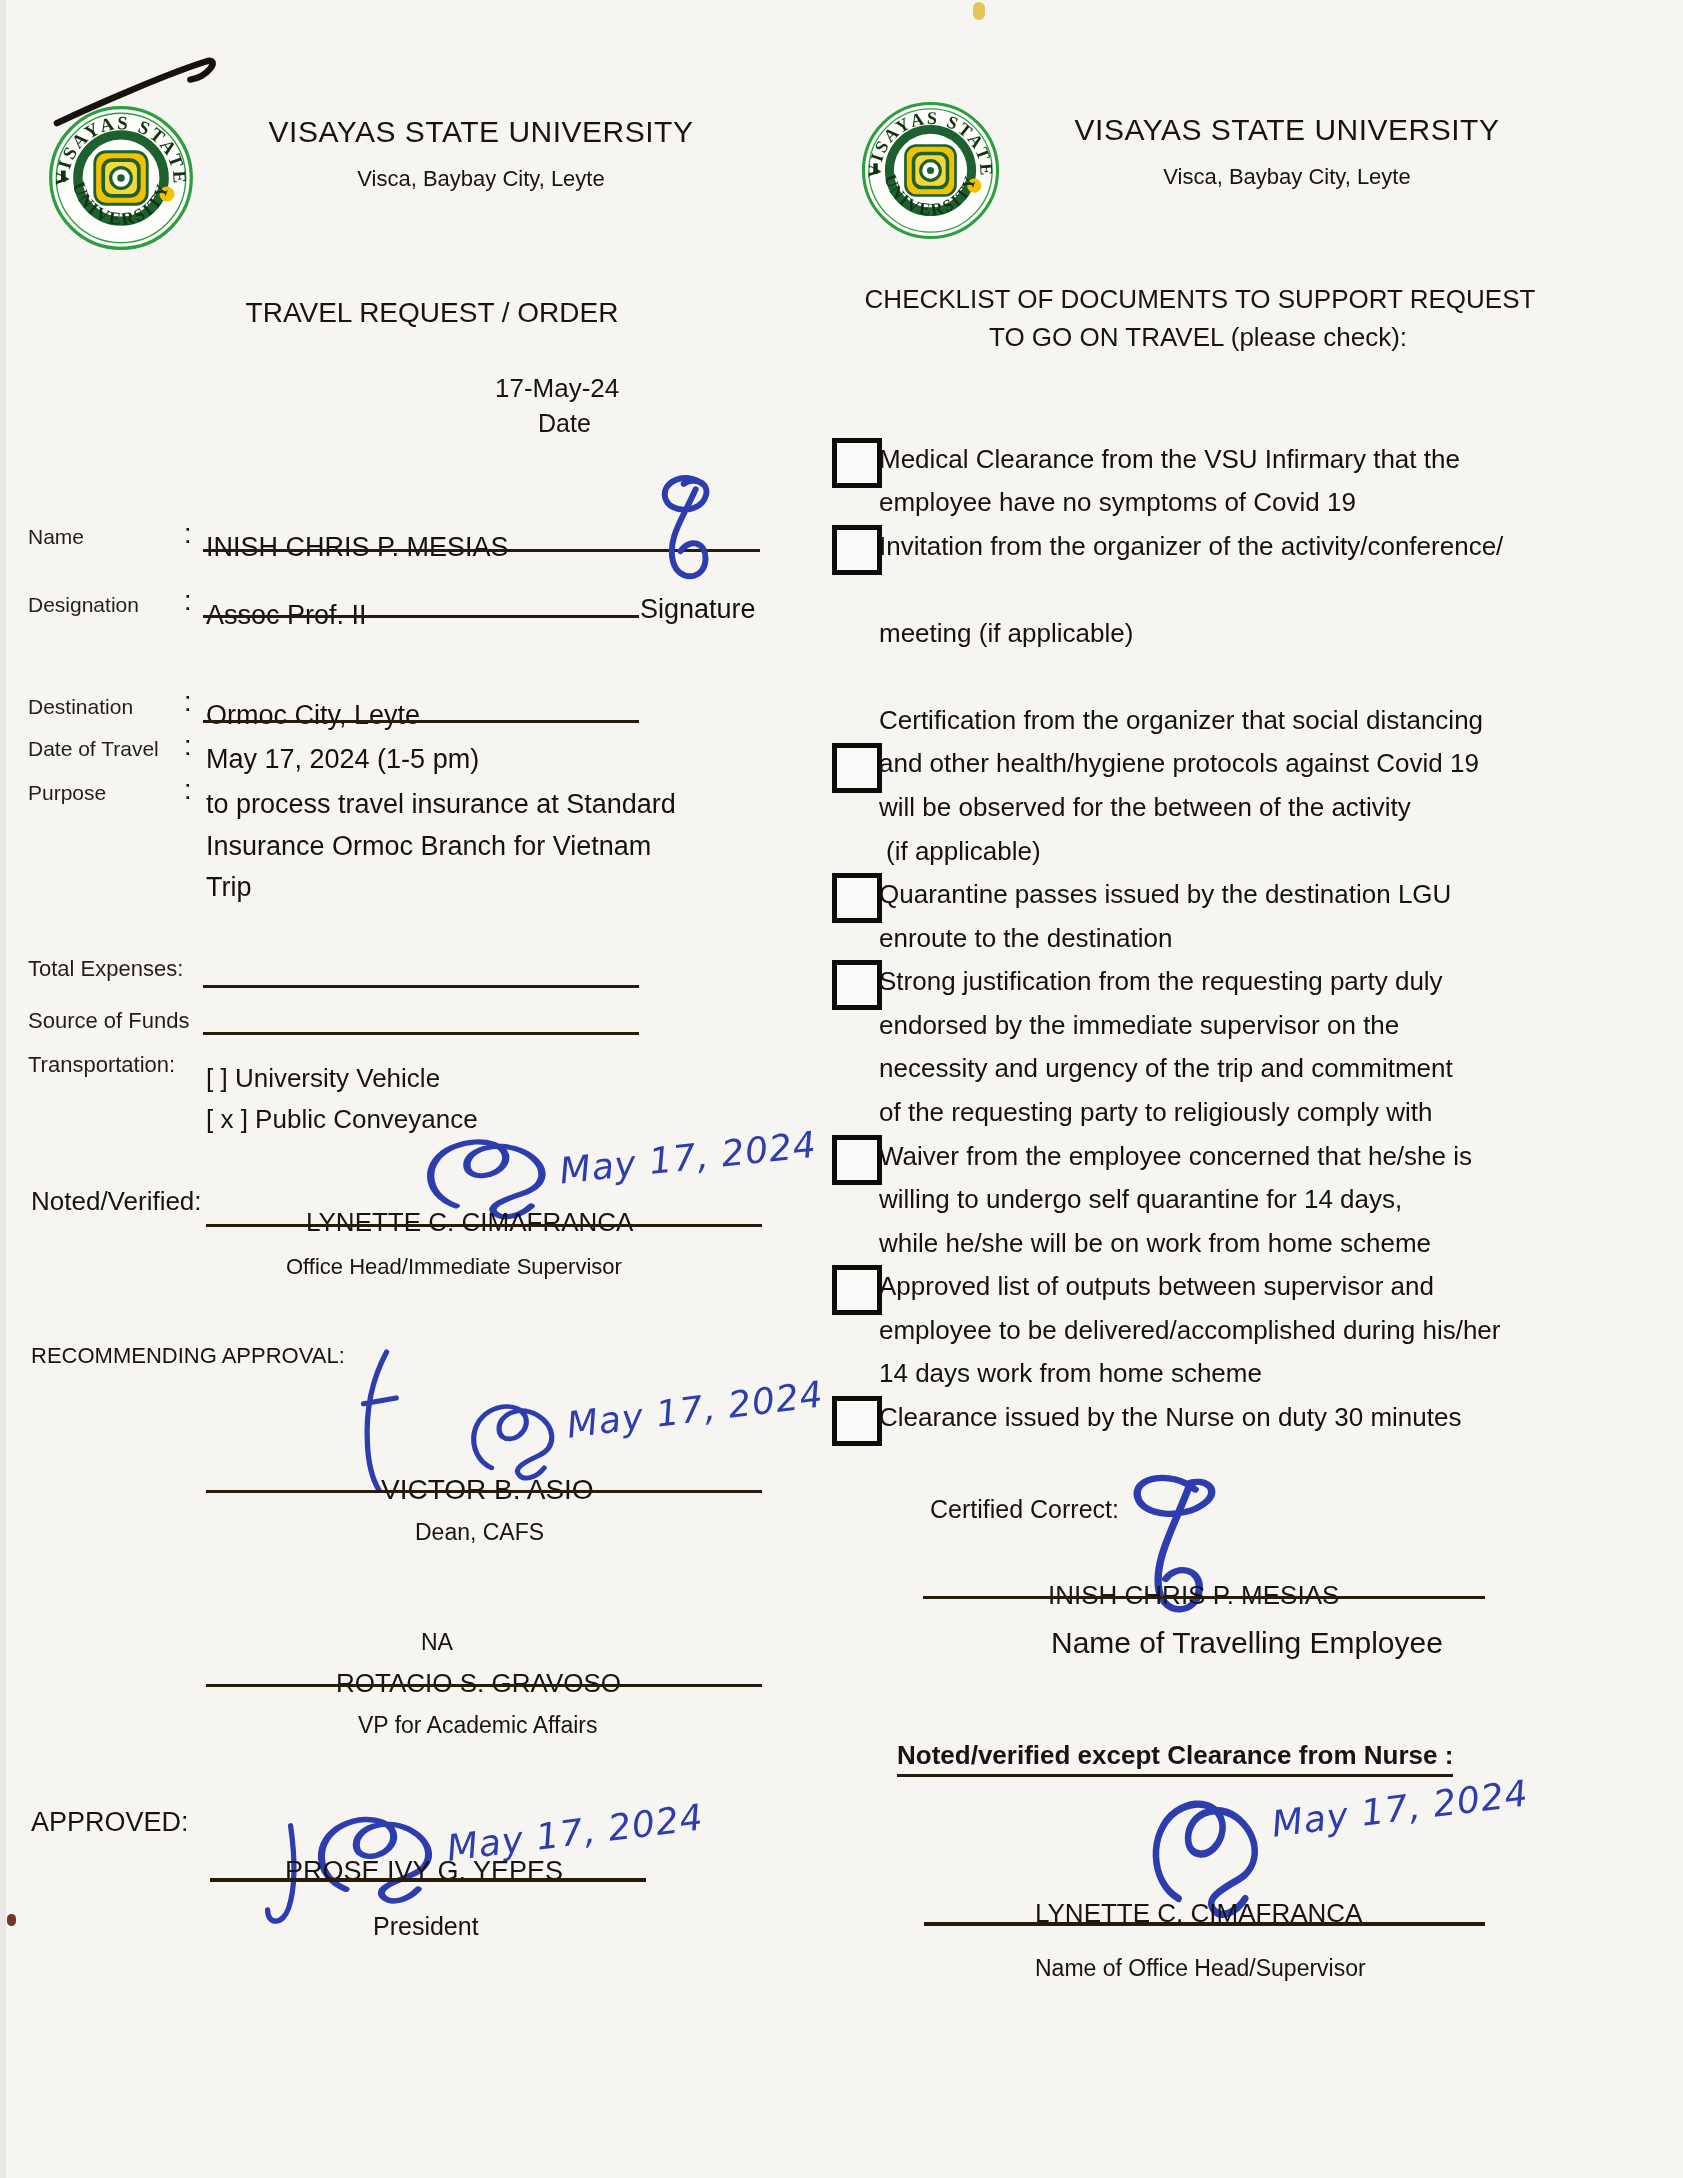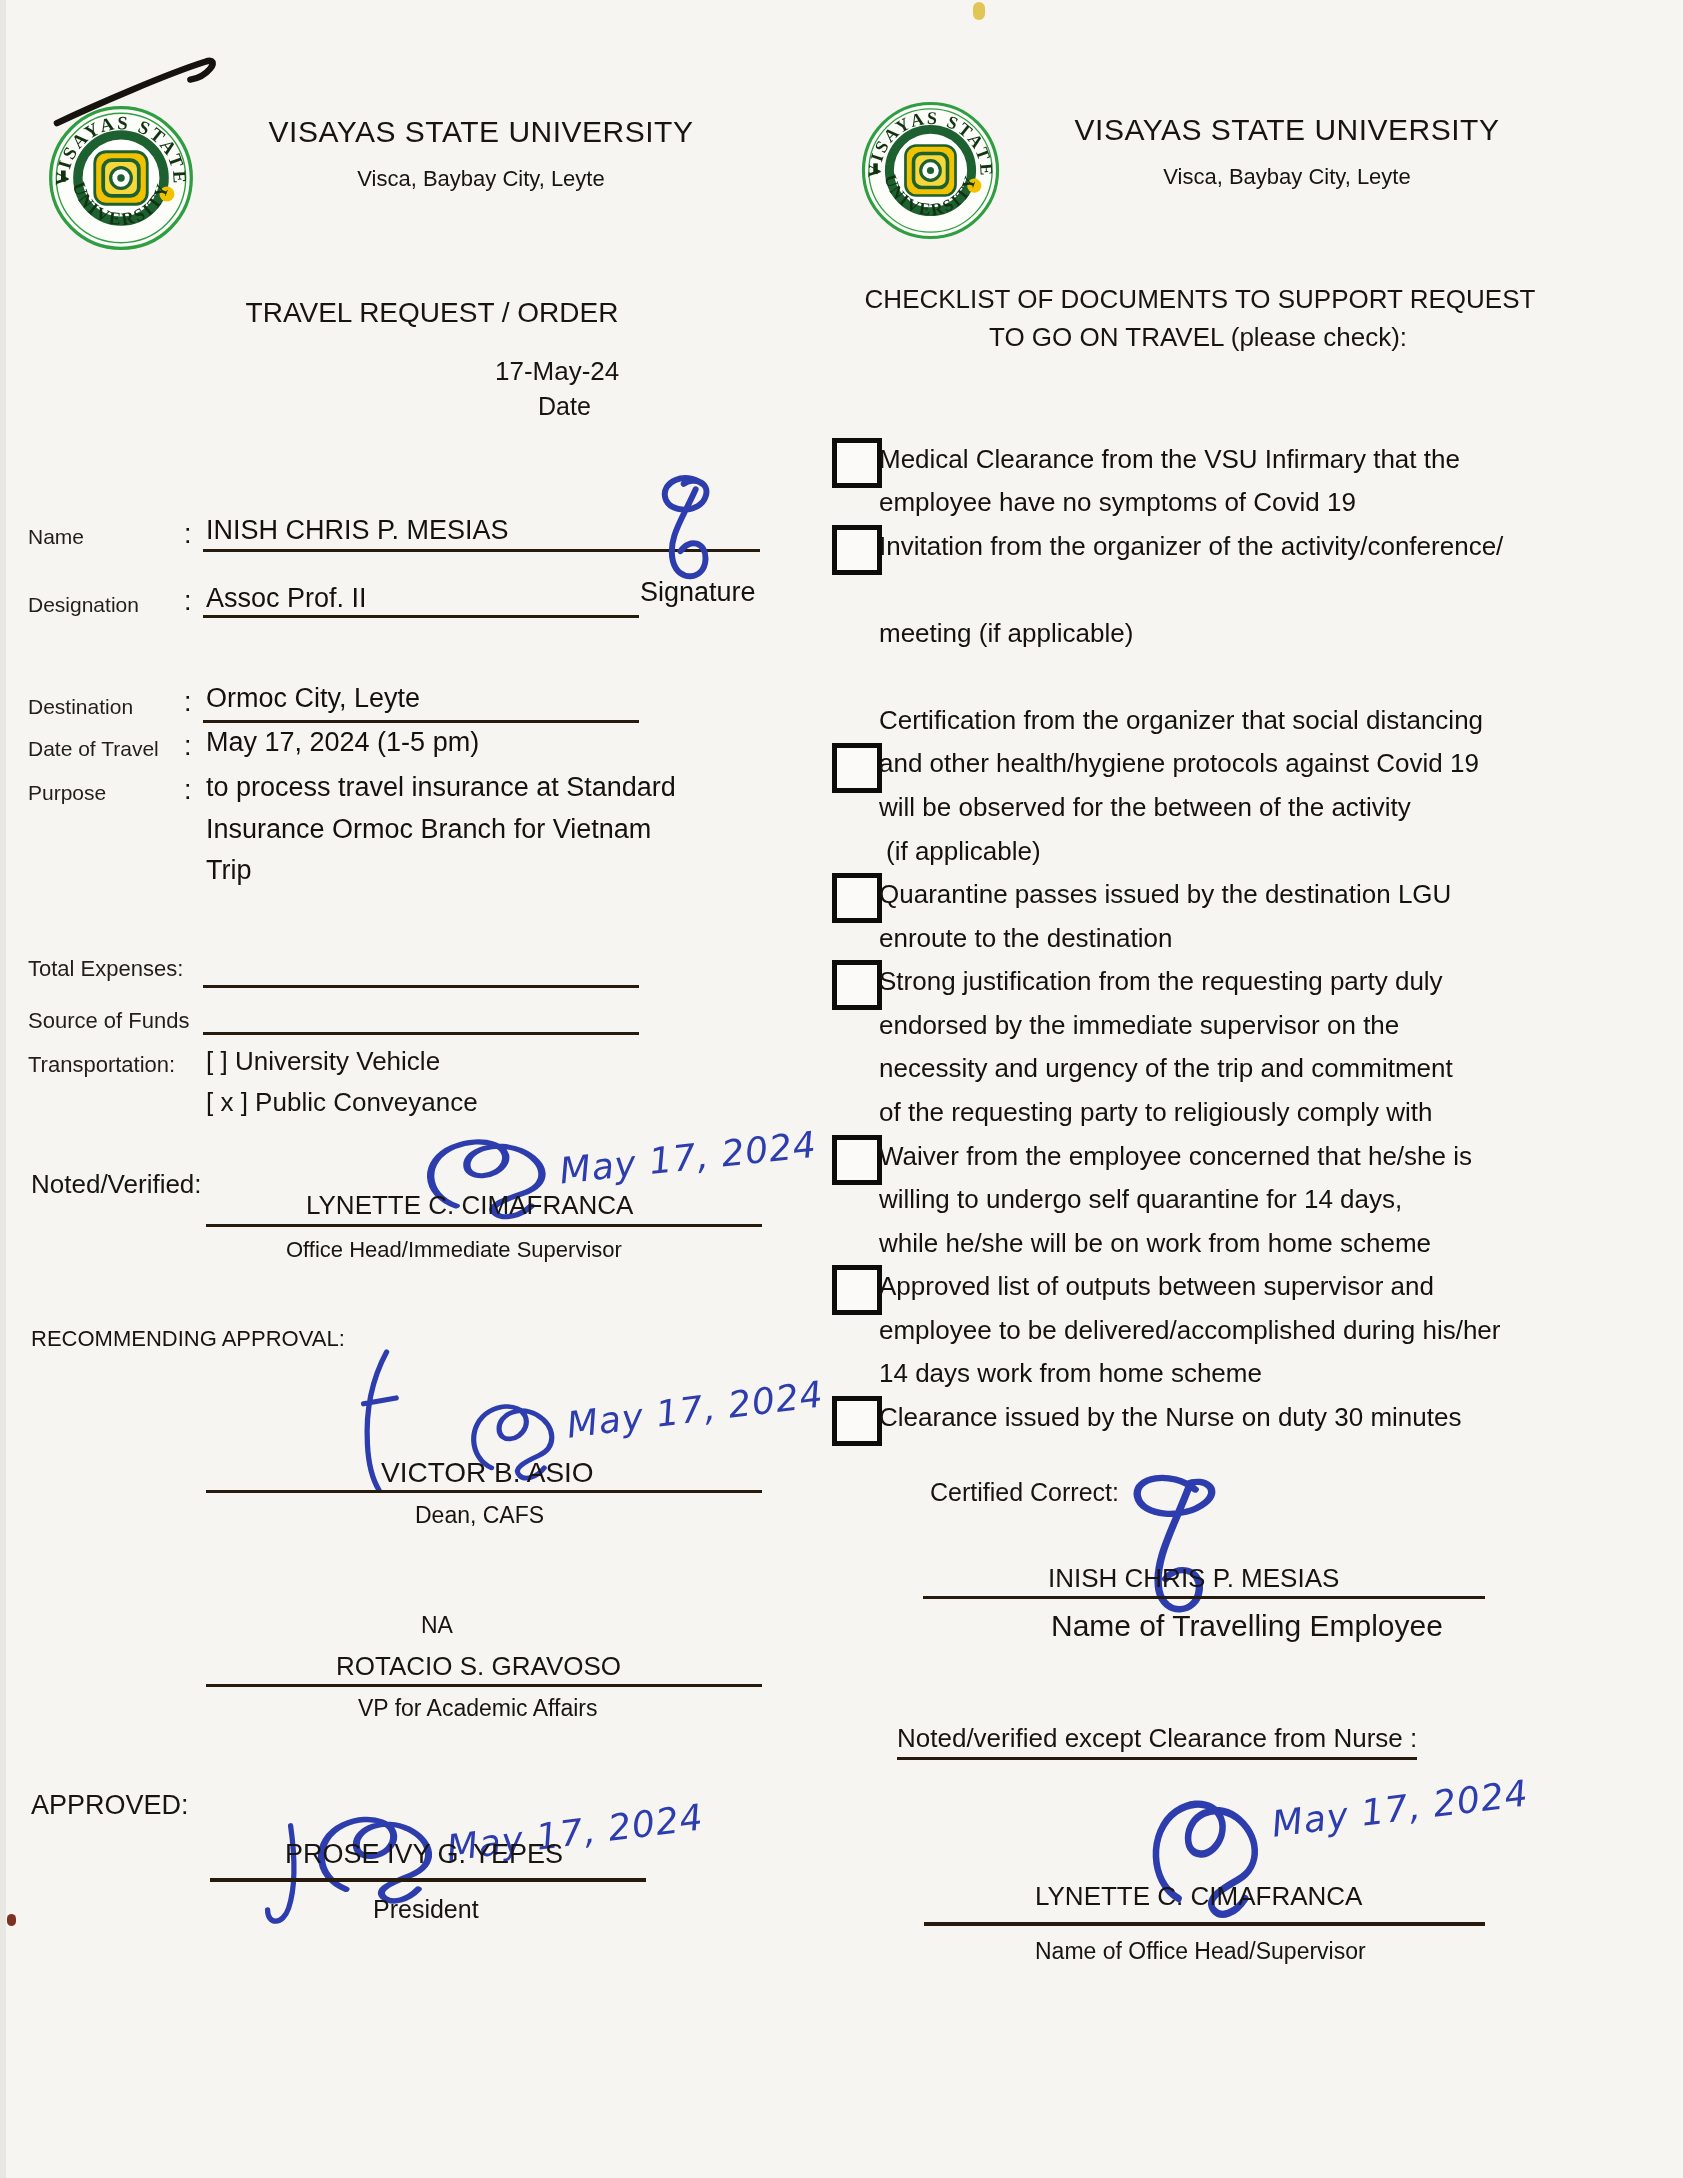--- a/index.html
+++ b/index.html
@@ -1,33 +1,33 @@
 <!DOCTYPE html>
 <html><head>
 <meta charset="utf-8">
 <style>
   html,body{margin:0;padding:0;}
   body{width:1683px;height:2178px;position:relative;background:#f6f5f2;
        font-family:"Liberation Sans",sans-serif;color:#171411;overflow:hidden;}
   .abs{position:absolute;}
   .b{font-weight:normal;}
   .ctr{transform:translateX(-50%);white-space:nowrap;}
-  .nw{white-space:nowrap;}
+  .nw{white-space:nowrap;margin-top:17px;}
   .lbl{font-size:21px;color:#221e1a;}
   .lbl2{font-size:22px;color:#221e1a;}
   .val{font-size:27px;color:#14110e;}
   .ck-line{position:absolute;left:879px;font-size:26px;color:#14110e;white-space:nowrap;}
   .cbx{position:absolute;left:832px;width:50px;height:50px;border:5px solid #0e0c0a;
        box-sizing:border-box;background:#fbfaf8;}
   .rule{position:absolute;height:3px;background:#271b0d;}
   .hand{font-style:italic;color:#2e3dae;font-size:36px;white-space:nowrap;
         font-family:"DejaVu Sans",sans-serif;letter-spacing:1px;}
   .ink{stroke:#2e3dae;fill:none;stroke-width:5.5;stroke-linecap:round;stroke-linejoin:round;}
   .sealtxt{font-family:"Liberation Serif",serif;font-weight:bold;letter-spacing:2.5px;}
-  .underlined{border-bottom:3px solid #271b0d;padding-bottom:3px;}
+  .underlined{border-bottom:3px solid #271b0d;padding-bottom:3px;font-weight:bold;}
 </style>
 </head>
 <body>
 
 <svg width="0" height="0" style="position:absolute">
   <defs>
     <path id="arcT" d="M 24,84 A 56,56 0 0 1 136,84"></path>
     <path id="arcB" d="M 30,92 A 52,52 0 0 0 130,92"></path>
     <path id="sig-loop" d="M24,78 C0,66 -2,28 22,13 C44,0 66,12 60,31 C54,48 32,50 32,33 C32,16 54,6 72,17 C92,30 94,54 74,64 C58,72 46,79 54,87 C60,93 72,89 80,78"></path>
     <path id="sig-tall" d="M58,10 C42,-2 20,8 24,23 C28,38 56,37 61,22 C66,9 50,3 41,10 M52,15 C40,42 26,60 31,81 C36,101 60,99 61,80 C62,63 46,60 38,72"></path>

